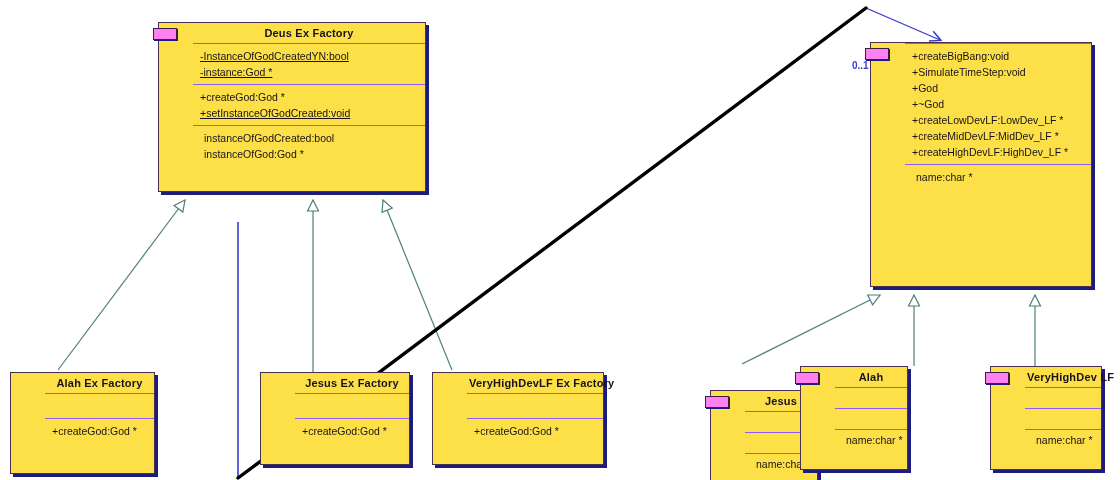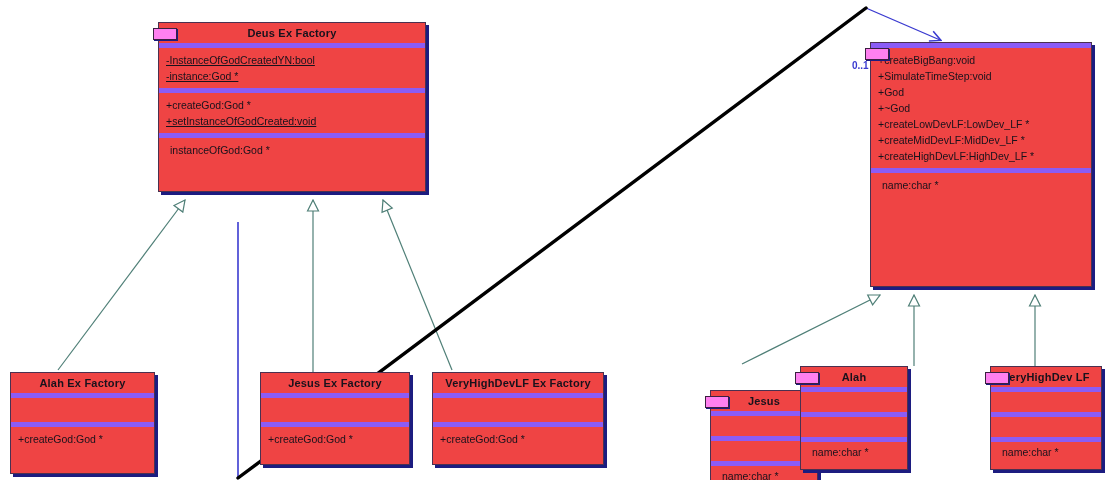--- a/index.html
+++ b/index.html
@@ -22,24 +22,25 @@
     position: absolute;
     left: 0;
     top: 0;
     width: 1120px;
     height: 480px;
     pointer-events: none;
   }
   .uml-class {
     position: absolute;
     box-sizing: border-box;
-    background: #ef4444;
+    background: #fde047;
     border: 1px solid #4a3050;
     box-shadow: 3px 3px 0 0 #1c1c80;
     z-index: 5;
+    padding-left: 34px;
   }
   .cls-tab {
     position: absolute;
     left: -6px;
     top: 5px;
     width: 22px;
     height: 10px;
     background: #ff80f0;
     border: 1px solid #3a2040;
     box-shadow: 1px 1px 0 0 #1c1c80;
@@ -48,21 +49,21 @@
   .cls-title {
     text-align: center;
     font-weight: bold;
     font-size: 11px;
     color: #18121c;
     padding: 4px 2px 4px 2px;
     letter-spacing: 0.2px;
     white-space: nowrap;
   }
   .compartment {
-    border-top: 5px solid #8b5cf6;
+    border-top: 1px solid #8b5cf6;
     padding: 4px 0 4px 0;
   }
   .compartment.tight {
     padding: 2px 0 2px 0;
   }
   .member {
     font-size: 10.5px;
     color: #18121c;
     padding: 1px 4px 1px 7px;
     white-space: nowrap;
@@ -138,20 +139,21 @@
     <div class="cls-title">Deus Ex Factory</div>
     <div class="compartment">
       <div class="member static">-InstanceOfGodCreatedYN:bool</div>
       <div class="member static">-instance:God *</div>
     </div>
     <div class="compartment">
       <div class="member">+createGod:God *</div>
       <div class="member static">+setInstanceOfGodCreated:void</div>
     </div>
     <div class="compartment">
+      <div class="member indent">instanceOfGodCreated:bool</div>
       <div class="member indent">instanceOfGod:God *</div>
     </div>
   </div>
 
   <div class="uml-class" style="left:870px; top:42px; width:222px; height:245px;">
     <div class="cls-tab"></div>
     <div class="compartment">
       <div class="member">+createBigBang:void</div>
       <div class="member">+SimulateTimeStep:void</div>
       <div class="member">+God</div>

